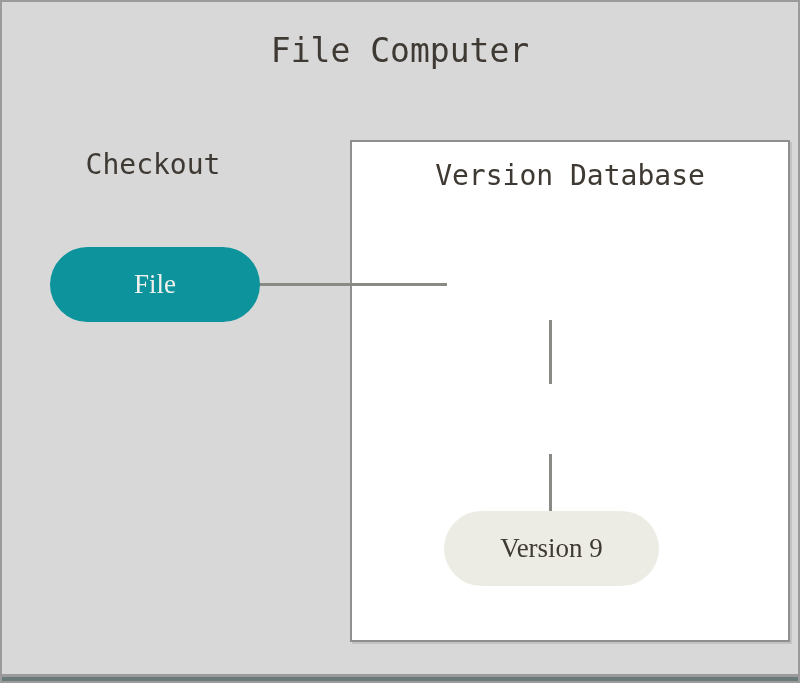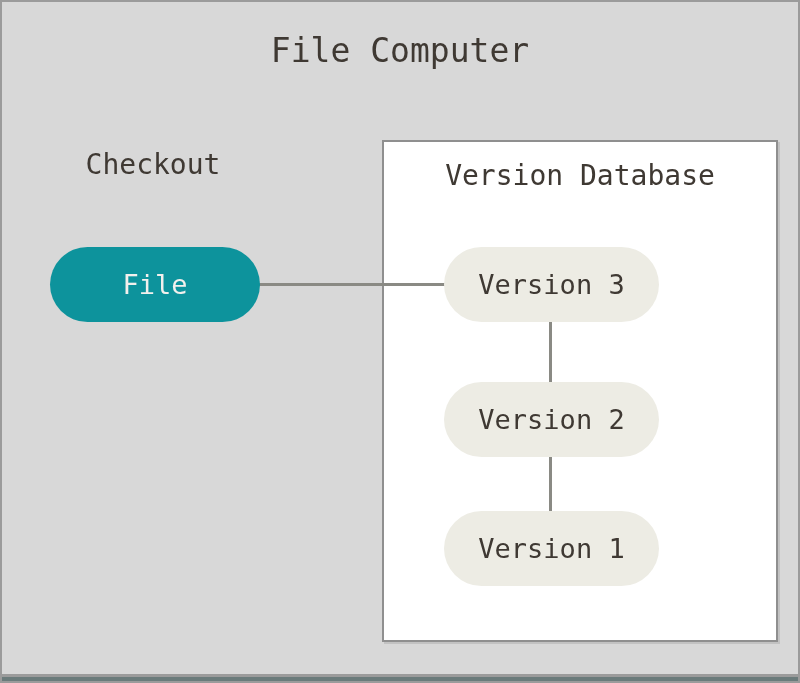--- a/index.html
+++ b/index.html
@@ -53,27 +53,26 @@
     font-size: 28px;
     line-height: 30px;
     color: var(--text, #3f3933);
     white-space: nowrap;
   }
 
   .vdb-box {
     position: absolute;
     left: 348px;
     top: 138px;
-    width: 396px;
+    width: 440px;
     height: 502px;
     box-sizing: border-box;
     background: var(--box-fill, #ffffff);
     border: 2px solid var(--box-border, #8f8f8f);
     box-shadow: 2px 2px 0 rgba(0, 0, 0, 0.10);
-    margin-left: 32px;
   }
 
   .vdb-title {
     padding-top: 18px;
     text-align: center;
     font-size: 28px;
     line-height: 32px;
     color: var(--text, #3f3933);
     white-space: nowrap;
   }
@@ -103,20 +102,21 @@
 
   .pill {
     position: absolute;
     height: 75px;
     border-radius: 38px;
     display: flex;
     align-items: center;
     justify-content: center;
     font-size: 27px;
     white-space: nowrap;
+    font-family: Liberation Serif, serif;
   }
 
   .pill.file {
     left: 48px;
     top: 245px;
     width: 210px;
     background: var(--file-node-fill, #0d939c);
     color: var(--file-node-text, #f2f0ed);
   }
 
@@ -142,21 +142,19 @@
   <div class="vdb-box">
     <div class="vdb-title">Version Database</div>
   </div>
 
   <div class="connector h-file-v3"></div>
   <div class="connector v-v3-v2"></div>
   <div class="connector v-v2-v1"></div>
 
   <div class="pill file">File</div>
 
-  <div class="pill version v3">Version 3</div>
 
-  <div class="pill version v2">Version 2</div>
 
-  <div class="pill version v1">Version 1</div>
+  <div class="pill version v1">Version 9</div>
 
   <div class="bottom-strip"></div>
 
 </div>
 
 </body></html>

